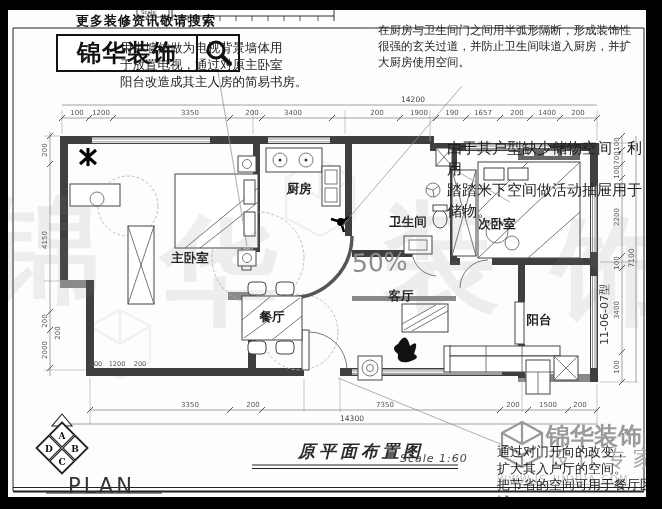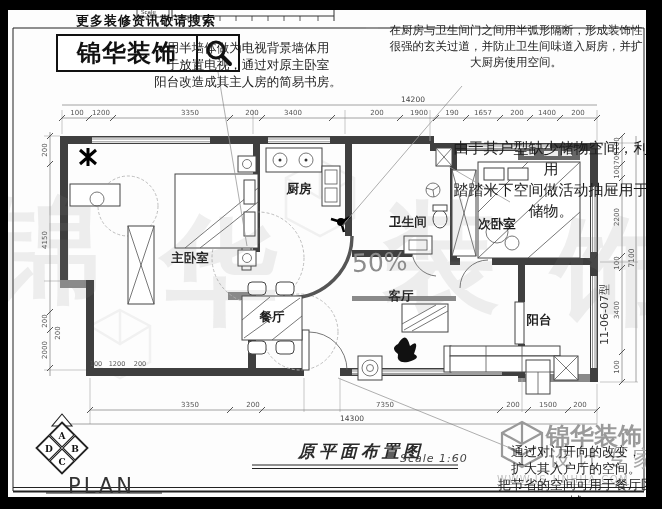--- a/index.html
+++ b/index.html
@@ -7,21 +7,21 @@
        font-family:"DejaVu Sans",sans-serif;}
   .sheet{position:absolute;left:8px;top:10px;width:638px;height:487px;background:#fdfdfd;}
   .abs{position:absolute;}
   svg{position:absolute;left:0;top:0;}
   
   .search-hint{left:60px;top:12px;font-size:13px;font-weight:bold;color:#111;letter-spacing:1px;z-index:6;margin-left:16px;}
   .brandbox{left:56px;top:34px;display:flex;border:2px solid #111;background:#fff;z-index:6;}
   .brandbox .name{width:138px;height:34px;font-size:24px;font-weight:bold;color:#111;
       display:flex;align-items:center;justify-content:center;letter-spacing:1px;}
   .brandbox .mag{width:40px;height:34px;border-left:2px solid #111;display:flex;align-items:center;justify-content:center;}
-  .ann{color:#1c1c1c;white-space:pre-line;z-index:7;text-align:center;}
+  .ann{color:#1c1c1c;white-space:pre-line;z-index:7;}
   .ann1{left:120px;top:40px;width:256px;font-size:12.5px;line-height:1.35;}
   .ann2{left:378px;top:22px;width:276px;font-size:11.5px;line-height:1.4;}
   .ann3{left:447px;top:138px;width:208px;font-size:15px;line-height:1.4;}
   .ann4{left:497px;top:444px;width:158px;font-size:13px;line-height:1.28;}
   .percent{left:352px;top:248px;font-size:25px;color:#8c8c8c;transform:rotate(-2deg);z-index:5;}
   .caption{left:282px;top:440px;font-size:17px;font-style:italic;font-weight:bold;color:#2b2b2b;letter-spacing:4px;z-index:6;margin-left:16px;}
   .caption-scale{left:400px;top:452px;font-size:11px;font-style:italic;color:#444;letter-spacing:1px;z-index:6;}
   .plan-word{left:68px;top:474px;font-size:21px;color:#333;letter-spacing:3px;z-index:6;}
   .wm-char{position:absolute;font-size:118px;font-weight:bold;color:rgba(130,130,130,0.13);z-index:4;pointer-events:none;line-height:1;}
   .brand-foot-name{left:546px;top:420px;font-size:24px;font-weight:bold;color:#9a9a9a;z-index:5;}

